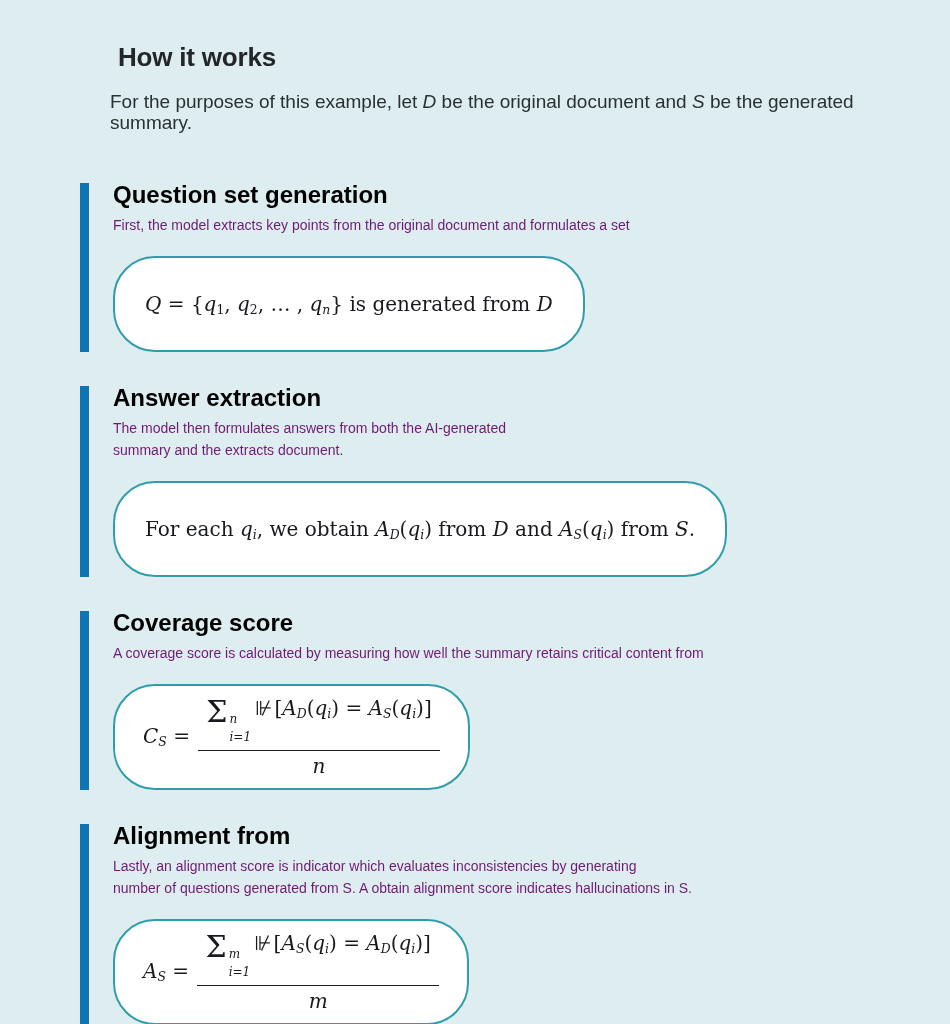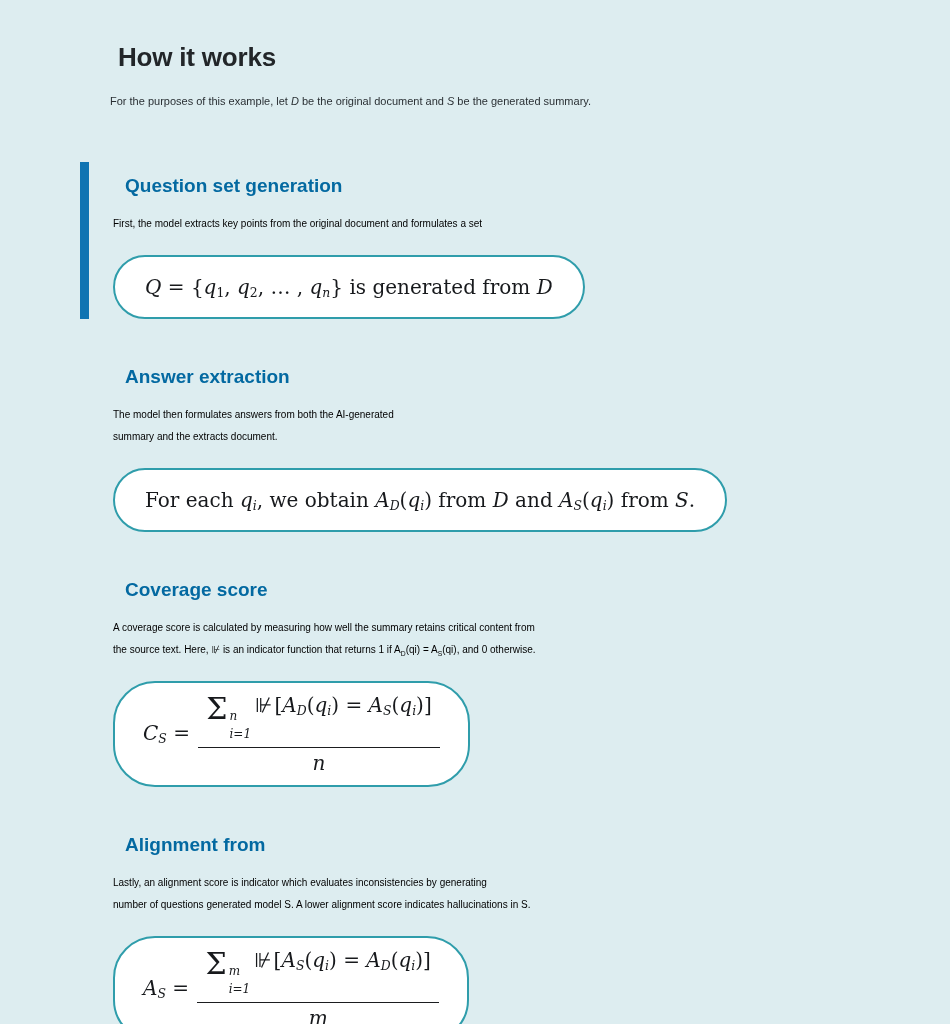--- a/index.html
+++ b/index.html
@@ -17,60 +17,60 @@
   }
   .page-title{
     margin:0 0 0 38px;
     font-size:26px;
     font-weight:bold;
     color:#222629;
     letter-spacing:-0.2px;
   }
   .intro{
     margin:18px 0 0 30px;
-    font-size:11px;
+    font-size:19px;
     line-height:21px;
     color:#2a3034;
   }
   .intro .var{font-style:italic;}
   .step{
     display:flex;
     align-items:stretch;
     margin-top:50px;
   }
-  .step + .step{margin-top:34px;align-items:flex-end;}
+  .step + .step{margin-top:34px;}
   .accent-bar{
     flex:0 0 9px;
     width:9px;
     background:#0f74b2;
   }
   .step-content{margin-left:24px;}
   .step-heading{
-    margin:12px;
-    font-size:19px;
+    margin:0;
+    font-size:24px;
     line-height:24px;
     font-weight:bold;
-    color:#0369a1;
+    color:#000000;
   }
   .step-body{
-    margin:15px 0 0;
-    font-size:10px;
+    margin:7px 0 0;
+    font-size:14px;
     line-height:22px;
-    color:#000000;
+    color:#701a75;
   }
   .line{display:block;}
   .step-body sub{font-size:0.68em;line-height:0;}
   .ind-inline{font-family:"DejaVu Sans",sans-serif;}
   .formula-card{
     display:inline-block;
     background:#ffffff;
     border:2px solid #2f9dab;
     border-radius:42px;
     margin-top:20px;
-    padding:18px 30px;
+    padding:34px 30px;
   }
   .formula-card.frac-card{padding:8px 28px 10px;}
   .formula{
     display:inline-flex;
     align-items:center;
     font-family:"DejaVu Serif",serif;
     font-size:20px;
     color:#17191c;
     white-space:pre;
   }
@@ -131,35 +131,34 @@
       </div>
     </div>
   </section>
 
   <section class="step">
     <div class="accent-bar"></div>
     <div class="step-content">
       <h2 class="step-heading">Coverage score</h2>
       <p class="step-body">
         <span class="line">A coverage score is calculated by measuring how well the summary retains critical content from</span>
-        <span class="line"><span>the source text. Here, </span><span class="ind-inline">⊮</span><span> is an indicator function that returns 1 if A</span><sub>D</sub><span>(qi) = A</span><sub>S</sub><span>(qi), and 0 otherwise.</span></span>
       </p>
       <div class="formula-card frac-card">
         <span class="formula"><span class="f-lhs"><span class="f-it">C</span><span class="f-subi">S</span><span class="f-rm"> = </span></span><span class="frac"><span class="num"><span class="f-big">Σ</span><span class="f-lim"><span>n</span><span>i=1</span></span><span class="f-ind">⊮</span><span class="f-rm">[</span><span class="f-it">A</span><span class="f-subi">D</span><span class="f-rm">(</span><span class="f-it">q</span><span class="f-subi">i</span><span class="f-rm">) = </span><span class="f-it">A</span><span class="f-subi">S</span><span class="f-rm">(</span><span class="f-it">q</span><span class="f-subi">i</span><span class="f-rm">)]</span></span><span class="den"><span class="f-it">n</span></span></span></span>
       </div>
     </div>
   </section>
 
   <section class="step">
     <div class="accent-bar"></div>
     <div class="step-content">
       <h2 class="step-heading">Alignment from</h2>
       <p class="step-body">
         <span class="line">Lastly, an alignment score is indicator which evaluates inconsistencies by generating</span>
-        <span class="line">number of questions generated model S. A lower alignment score indicates hallucinations in S.</span>
+        <span class="line">number of questions generated from S. A obtain alignment score indicates hallucinations in S.</span>
       </p>
       <div class="formula-card frac-card">
         <span class="formula"><span class="f-lhs"><span class="f-it">A</span><span class="f-subi">S</span><span class="f-rm"> = </span></span><span class="frac"><span class="num"><span class="f-big">Σ</span><span class="f-lim"><span>m</span><span>i=1</span></span><span class="f-ind">⊮</span><span class="f-rm">[</span><span class="f-it">A</span><span class="f-subi">S</span><span class="f-rm">(</span><span class="f-it">q</span><span class="f-subi">i</span><span class="f-rm">) = </span><span class="f-it">A</span><span class="f-subi">D</span><span class="f-rm">(</span><span class="f-it">q</span><span class="f-subi">i</span><span class="f-rm">)]</span></span><span class="den"><span class="f-it">m</span></span></span></span>
       </div>
     </div>
   </section>
 
 </div>
 
 </body></html>

